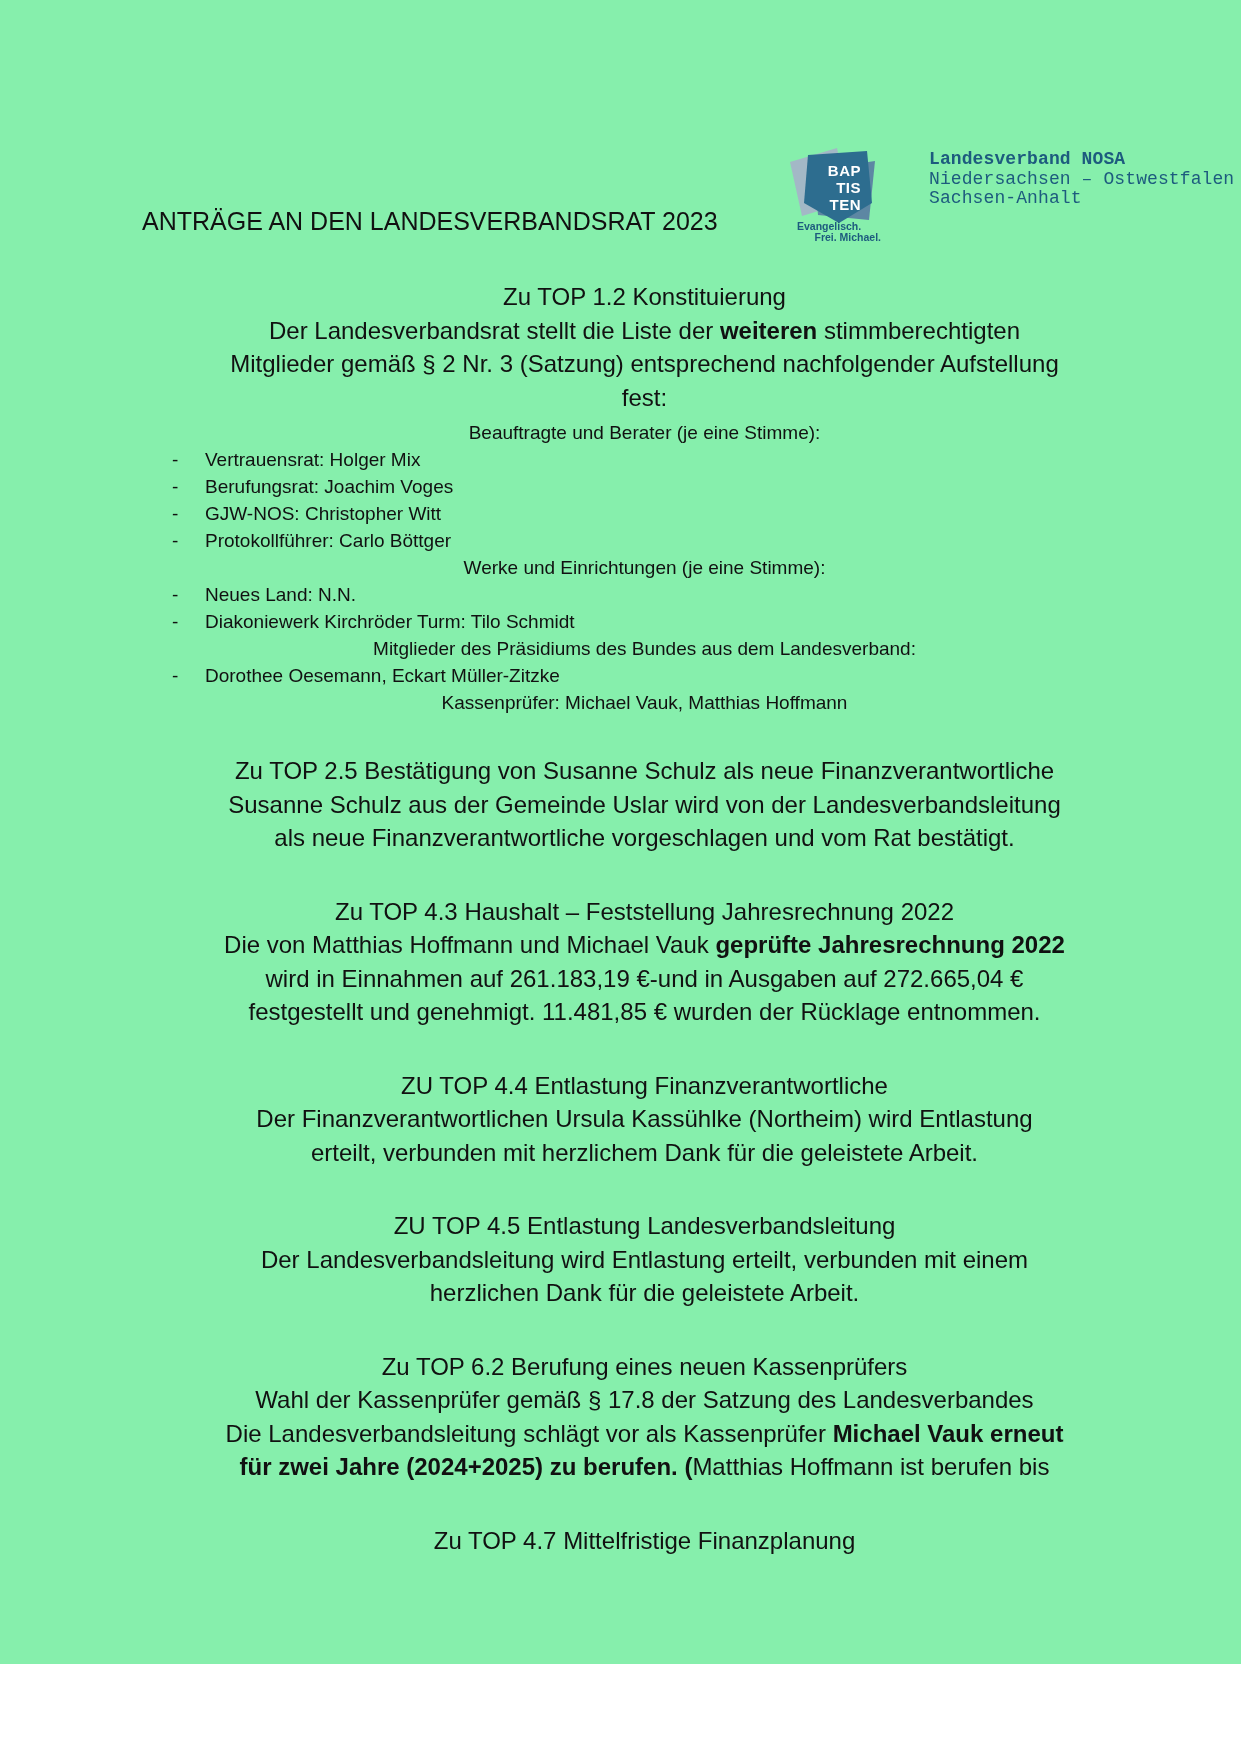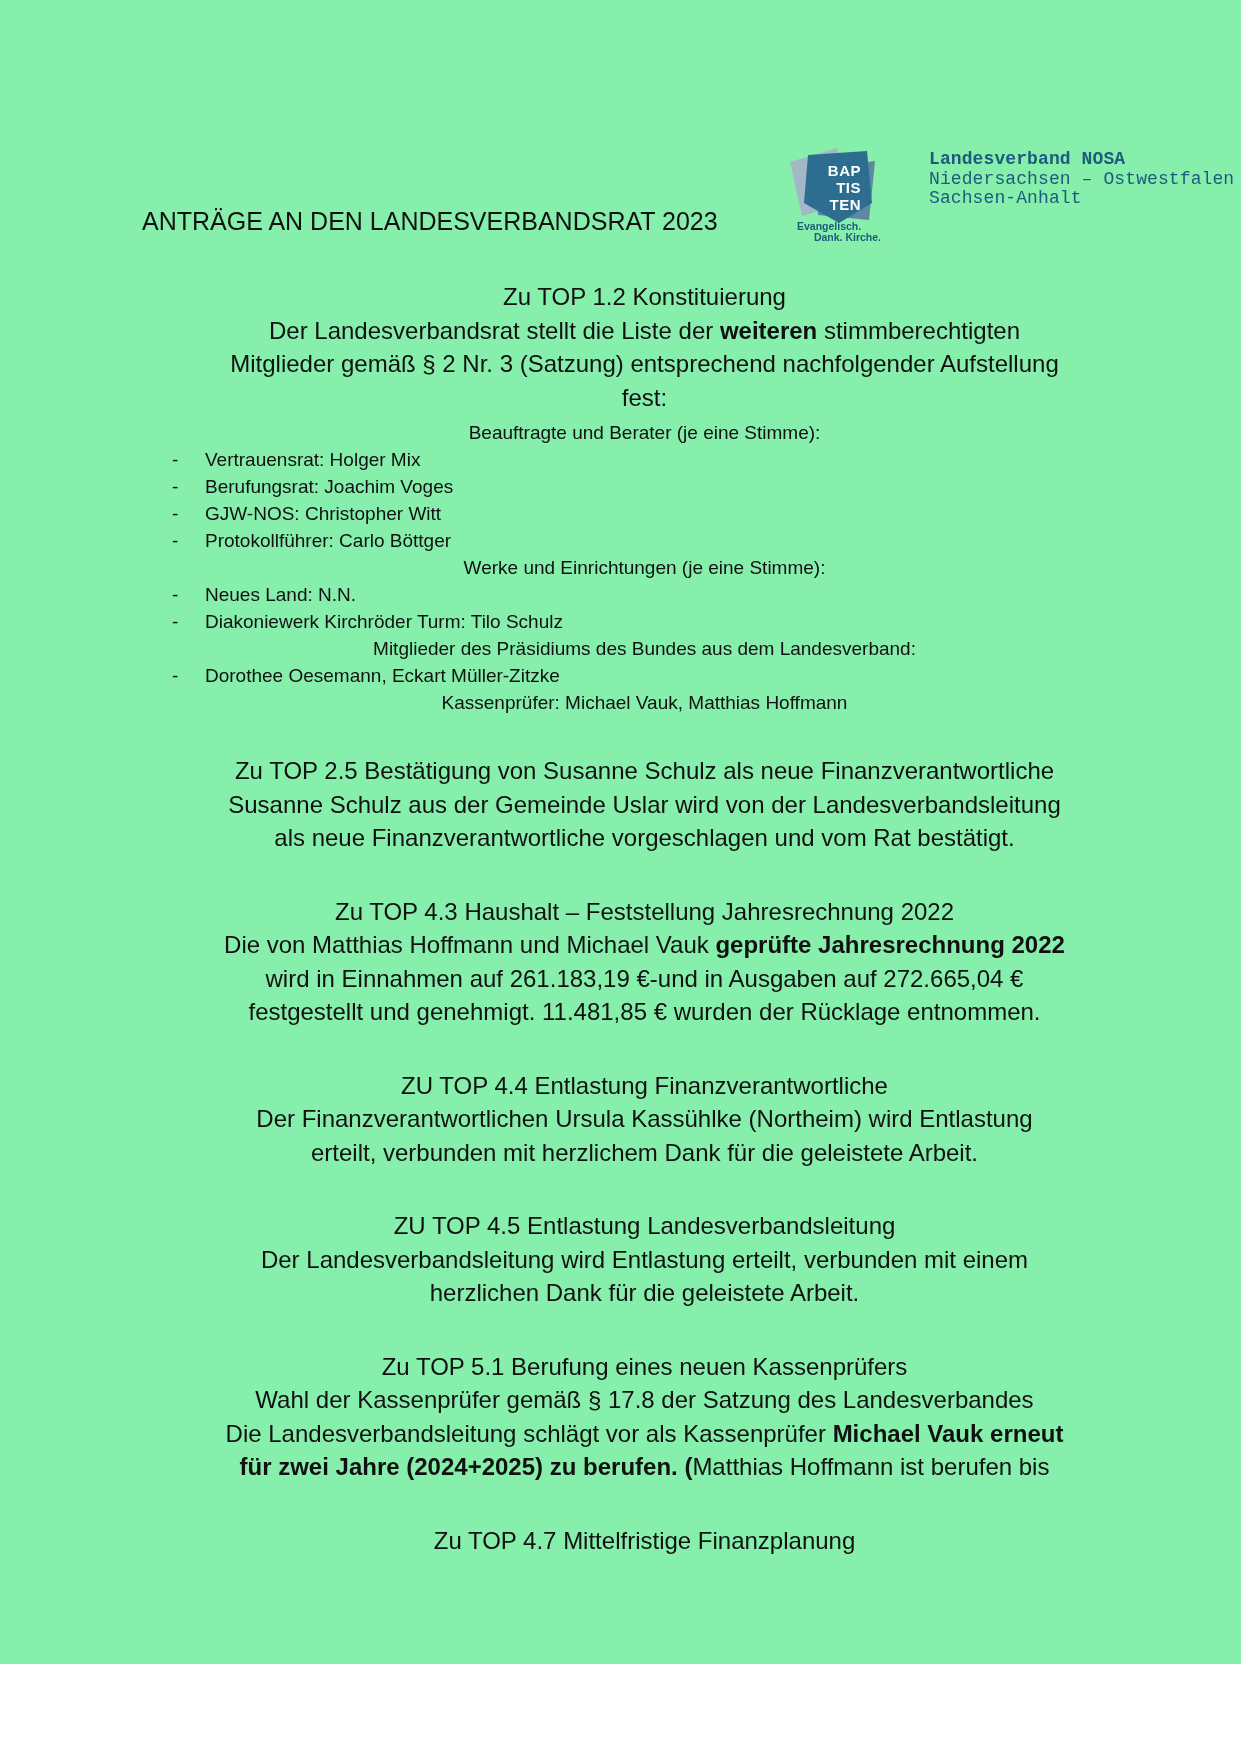--- a/index.html
+++ b/index.html
@@ -82,21 +82,21 @@
   <svg class="logo-svg" viewBox="0 0 92 82" aria-hidden="true">
     <polygon points="3,17 50,3 61,57 15,71" fill="#a3b8c6"></polygon>
     <polygon points="27,25 88,16 82,75 31,70" fill="#5d87a3"></polygon>
     <polygon points="21,10 80,6 85,58 52,78 17,58" fill="#2d6d8f"></polygon>
     <text x="74" y="31" text-anchor="end" fill="#ffffff" font-family="Liberation Sans, sans-serif" font-size="15" font-weight="bold" letter-spacing="0.5">BAP</text>
     <text x="74" y="48" text-anchor="end" fill="#ffffff" font-family="Liberation Sans, sans-serif" font-size="15" font-weight="bold" letter-spacing="0.5">TIS</text>
     <text x="74" y="65" text-anchor="end" fill="#ffffff" font-family="Liberation Sans, sans-serif" font-size="15" font-weight="bold" letter-spacing="0.5">TEN</text>
   </svg>
   <div class="logo-tagline">
     <div class="tl1">Evangelisch.</div>
-    <div class="tl2">Dank. Kirche.</div>
+    <div class="tl2">Frei. Michael.</div>
   </div>
   <div class="org-lockup">
     <div class="org-name">Landesverband NOSA</div>
     <div class="org-region1">Niedersachsen – Ostwestfalen</div>
     <div class="org-region2">Sachsen-Anhalt</div>
   </div>
 
   <div class="doc">
     <div class="doc-title">ANTRÄGE AN DEN LANDESVERBANDSRAT 2023</div>
     <div>
@@ -130,21 +130,21 @@
         <div class="blk small">
           <div class="line"><span>Werke und Einrichtungen (je eine Stimme):</span></div>
         </div>
         <div class="blk small">
           <div class="brow">
             <span class="dash">-</span>
             <span>Neues Land: N.N.</span>
           </div>
           <div class="brow">
             <span class="dash">-</span>
-            <span>Diakoniewerk Kirchröder Turm: Tilo Schulz</span>
+            <span>Diakoniewerk Kirchröder Turm: Tilo Schmidt</span>
           </div>
         </div>
         <div class="blk small">
           <div class="line"><span>Mitglieder des Präsidiums des Bundes aus dem Landesverband:</span></div>
         </div>
         <div class="blk small">
           <div class="brow">
             <span class="dash">-</span>
             <span>Dorothee Oesemann, Eckart Müller-Zitzke</span>
           </div>
@@ -167,21 +167,21 @@
           <div class="line"><span>ZU TOP 4.4 Entlastung Finanzverantwortliche</span></div>
           <div class="line"><span>Der Finanzverantwortlichen Ursula Kassühlke (Northeim) wird Entlastung</span></div>
           <div class="line"><span>erteilt, verbunden mit herzlichem Dank für die geleistete Arbeit.</span></div>
         </div>
         <div class="blk body">
           <div class="line"><span>ZU TOP 4.5 Entlastung Landesverbandsleitung</span></div>
           <div class="line"><span>Der Landesverbandsleitung wird Entlastung erteilt, verbunden mit einem</span></div>
           <div class="line"><span>herzlichen Dank für die geleistete Arbeit.</span></div>
         </div>
         <div class="blk body">
-          <div class="line"><span>Zu TOP 5.1 Berufung eines neuen Kassenprüfers</span></div>
+          <div class="line"><span>Zu TOP 6.2 Berufung eines neuen Kassenprüfers</span></div>
           <div class="line"><span>Wahl der Kassenprüfer gemäß § 17.8 der Satzung des Landesverbandes</span></div>
           <div class="line"><span>Die Landesverbandsleitung schlägt vor als Kassenprüfer </span><span class="b">Michael Vauk erneut</span></div>
           <div class="line"><span class="b">für zwei Jahre (2024+2025) zu berufen. (</span><span>Matthias Hoffmann ist berufen bis</span></div>
         </div>
         <div class="blk body">
           <div class="line"><span>Zu TOP 4.7 Mittelfristige Finanzplanung</span></div>
         </div>
       </div>
   </div>
 

